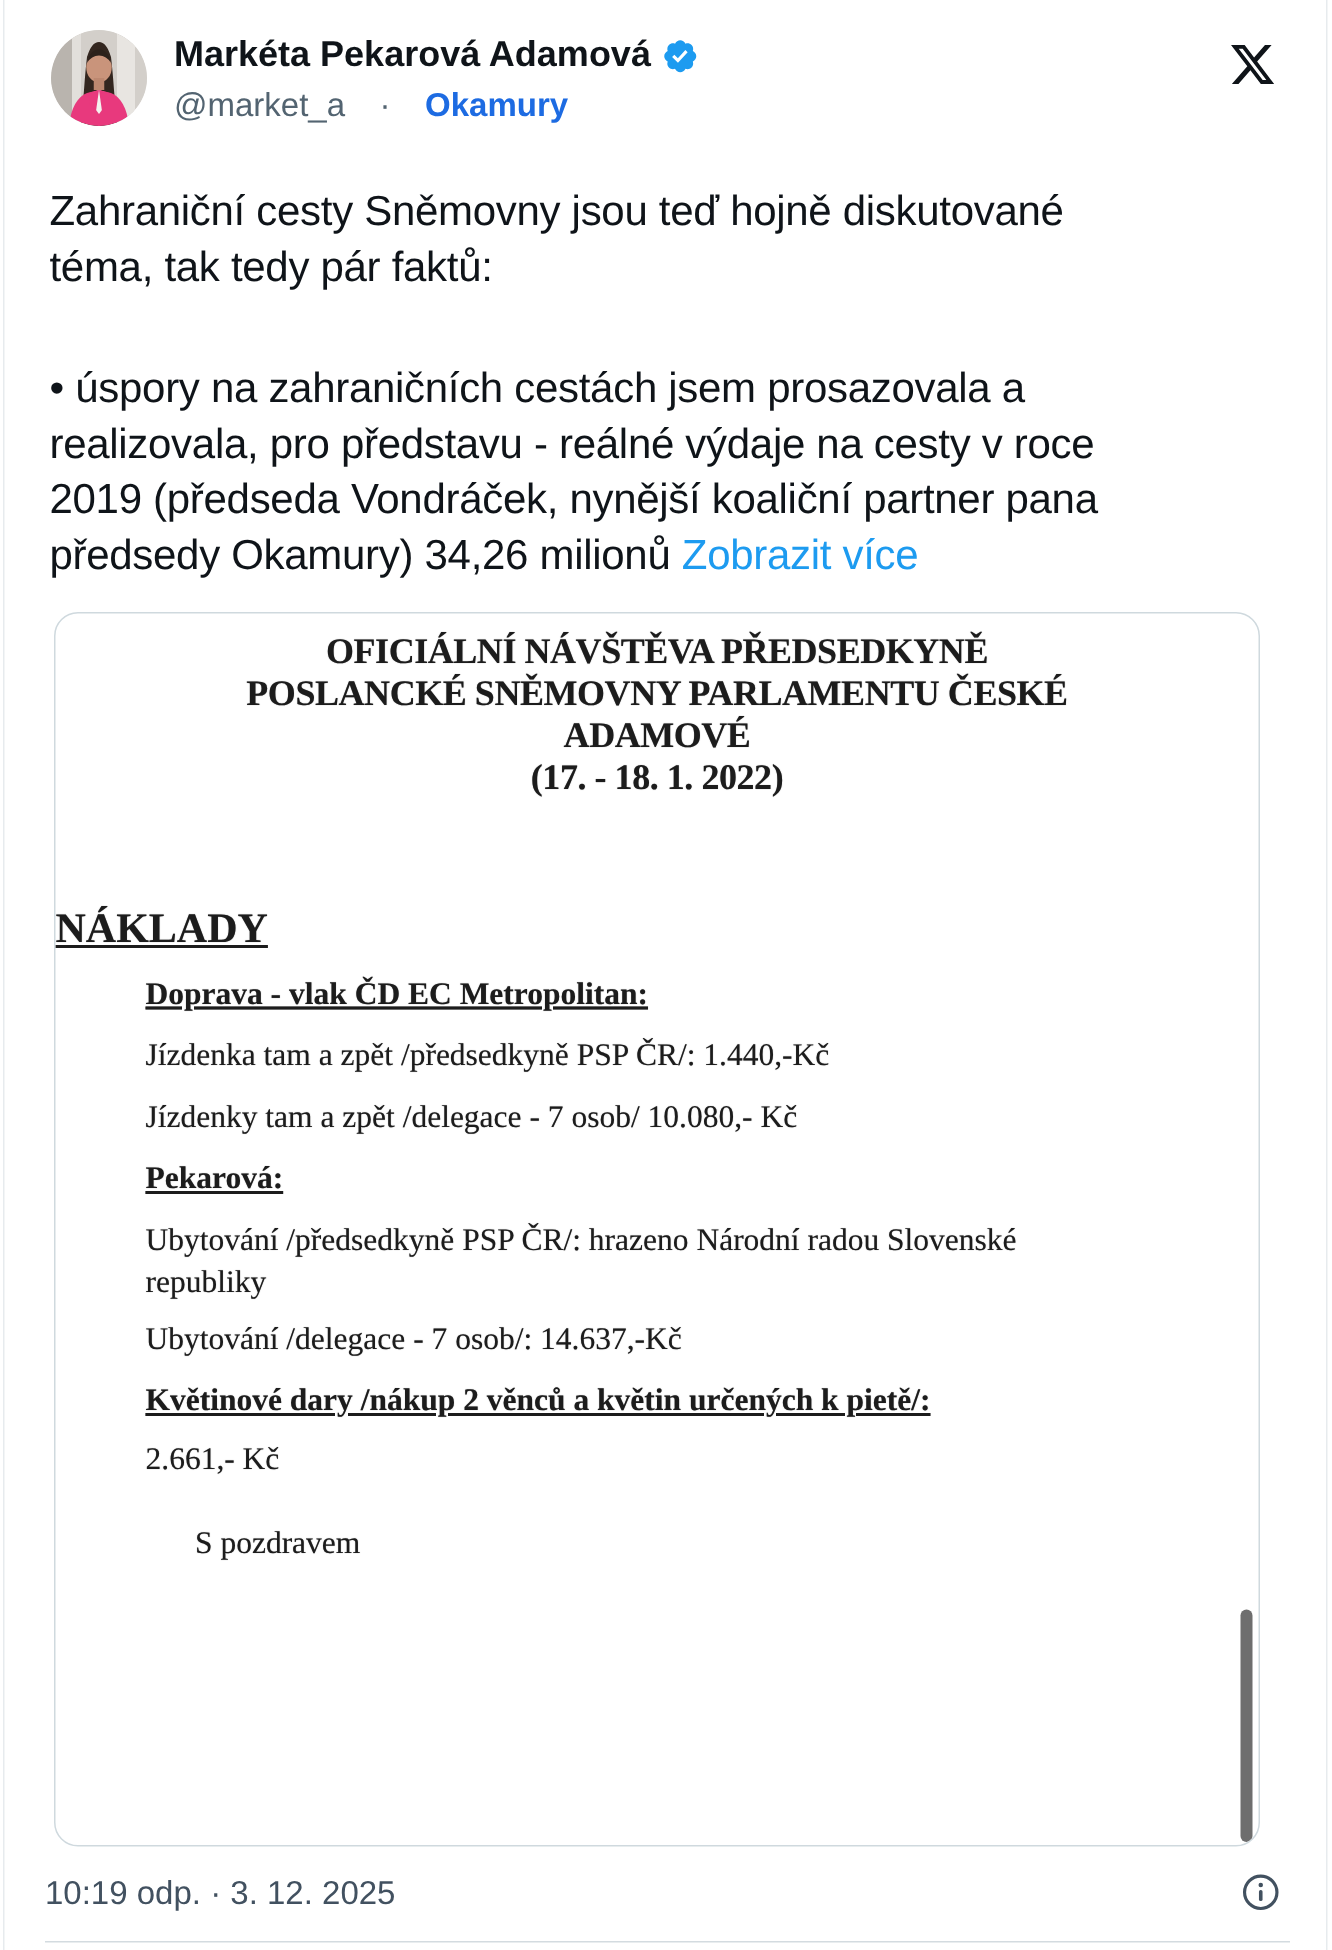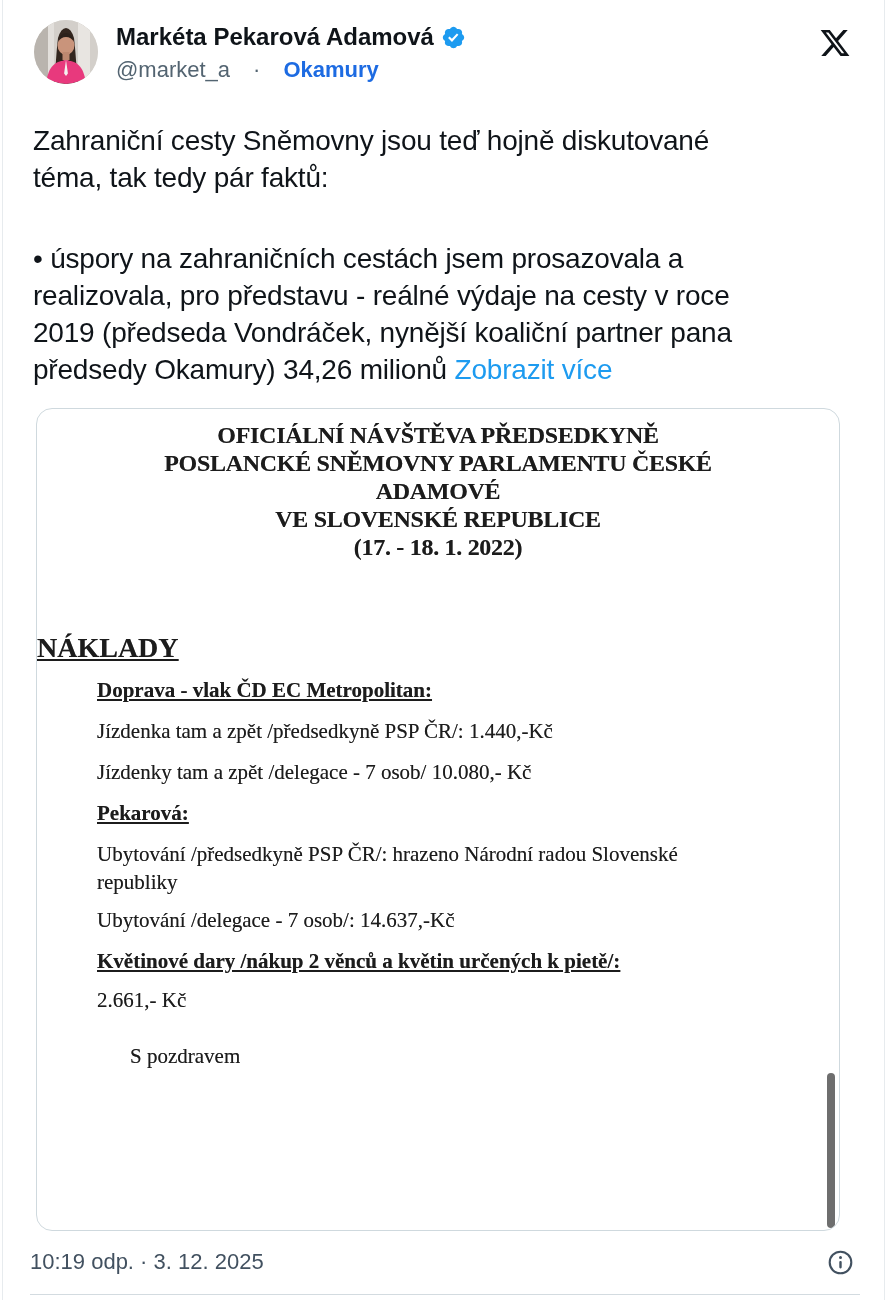--- a/index.html
+++ b/index.html
@@ -39,21 +39,21 @@
   .doc-body { padding:0 60px; font-size:21px; line-height:28px; }
   .doc-line { margin-top:13px; }
   .doc-heading { margin-top:13px; font-weight:bold; text-decoration:underline; }
   .doc-line.wrap2 { max-width:640px; }
   .doc-line.tight { margin-top:10px; }
   .doc-line.amount { margin-top:11px; }
   .doc-closing { margin-top:28px; padding-left:33px; }
   .doc-scrollbar { position:absolute; right:4px; top:664px; width:8px; height:155px; background:#6e6e6e; border-radius:4px; cursor:grab; }
 
   
-  .footer { position:absolute; top:1248px; left:30px; right:34px; display:flex; justify-content:space-between; align-items:center; }
+  .footer { position:absolute; top:1248px; left:30px; right:34px; display:flex; justify-content:space-between; align-items:flex-start; }
   .timestamp { font-size:22px; color:#425160; line-height:28px; cursor:pointer; }
   .info-icon { width:27px; height:27px; cursor:pointer; }
 </style>
 </head>
 <body>
 
 <div class="widget-border left"></div>
 <div class="widget-border right"></div>
 
 <div class="header">
@@ -107,21 +107,20 @@
 2019 (předseda Vondráček, nynější koaliční partner pana
 předsedy Okamury) 34,26 milionů </span><a class="show-more">Zobrazit více</a></p>
 </div>
 
 <div class="media-card">
   <div class="doc">
     <div class="doc-title">
       <div>OFICIÁLNÍ NÁVŠTĚVA PŘEDSEDKYNĚ</div>
       <div>POSLANCKÉ SNĚMOVNY PARLAMENTU ČESKÉ</div>
       <div>ADAMOVÉ</div>
-      <div>VE SLOVENSKÉ REPUBLICE</div>
       <div>(17. - 18. 1. 2022)</div>
     </div>
     <div class="doc-naklady">NÁKLADY</div>
     <div class="doc-body">
       <div class="doc-heading">Doprava - vlak ČD EC Metropolitan:</div>
       <div class="doc-line">Jízdenka tam a zpět /předsedkyně PSP ČR/: 1.440,-Kč</div>
       <div class="doc-line">Jízdenky tam a zpět /delegace - 7 osob/ 10.080,- Kč</div>
       <div class="doc-heading">Pekarová:</div>
       <div class="doc-line wrap2">Ubytování /předsedkyně PSP ČR/: hrazeno Národní radou Slovenské republiky</div>
       <div class="doc-line tight">Ubytování /delegace - 7 osob/: 14.637,-Kč</div>

